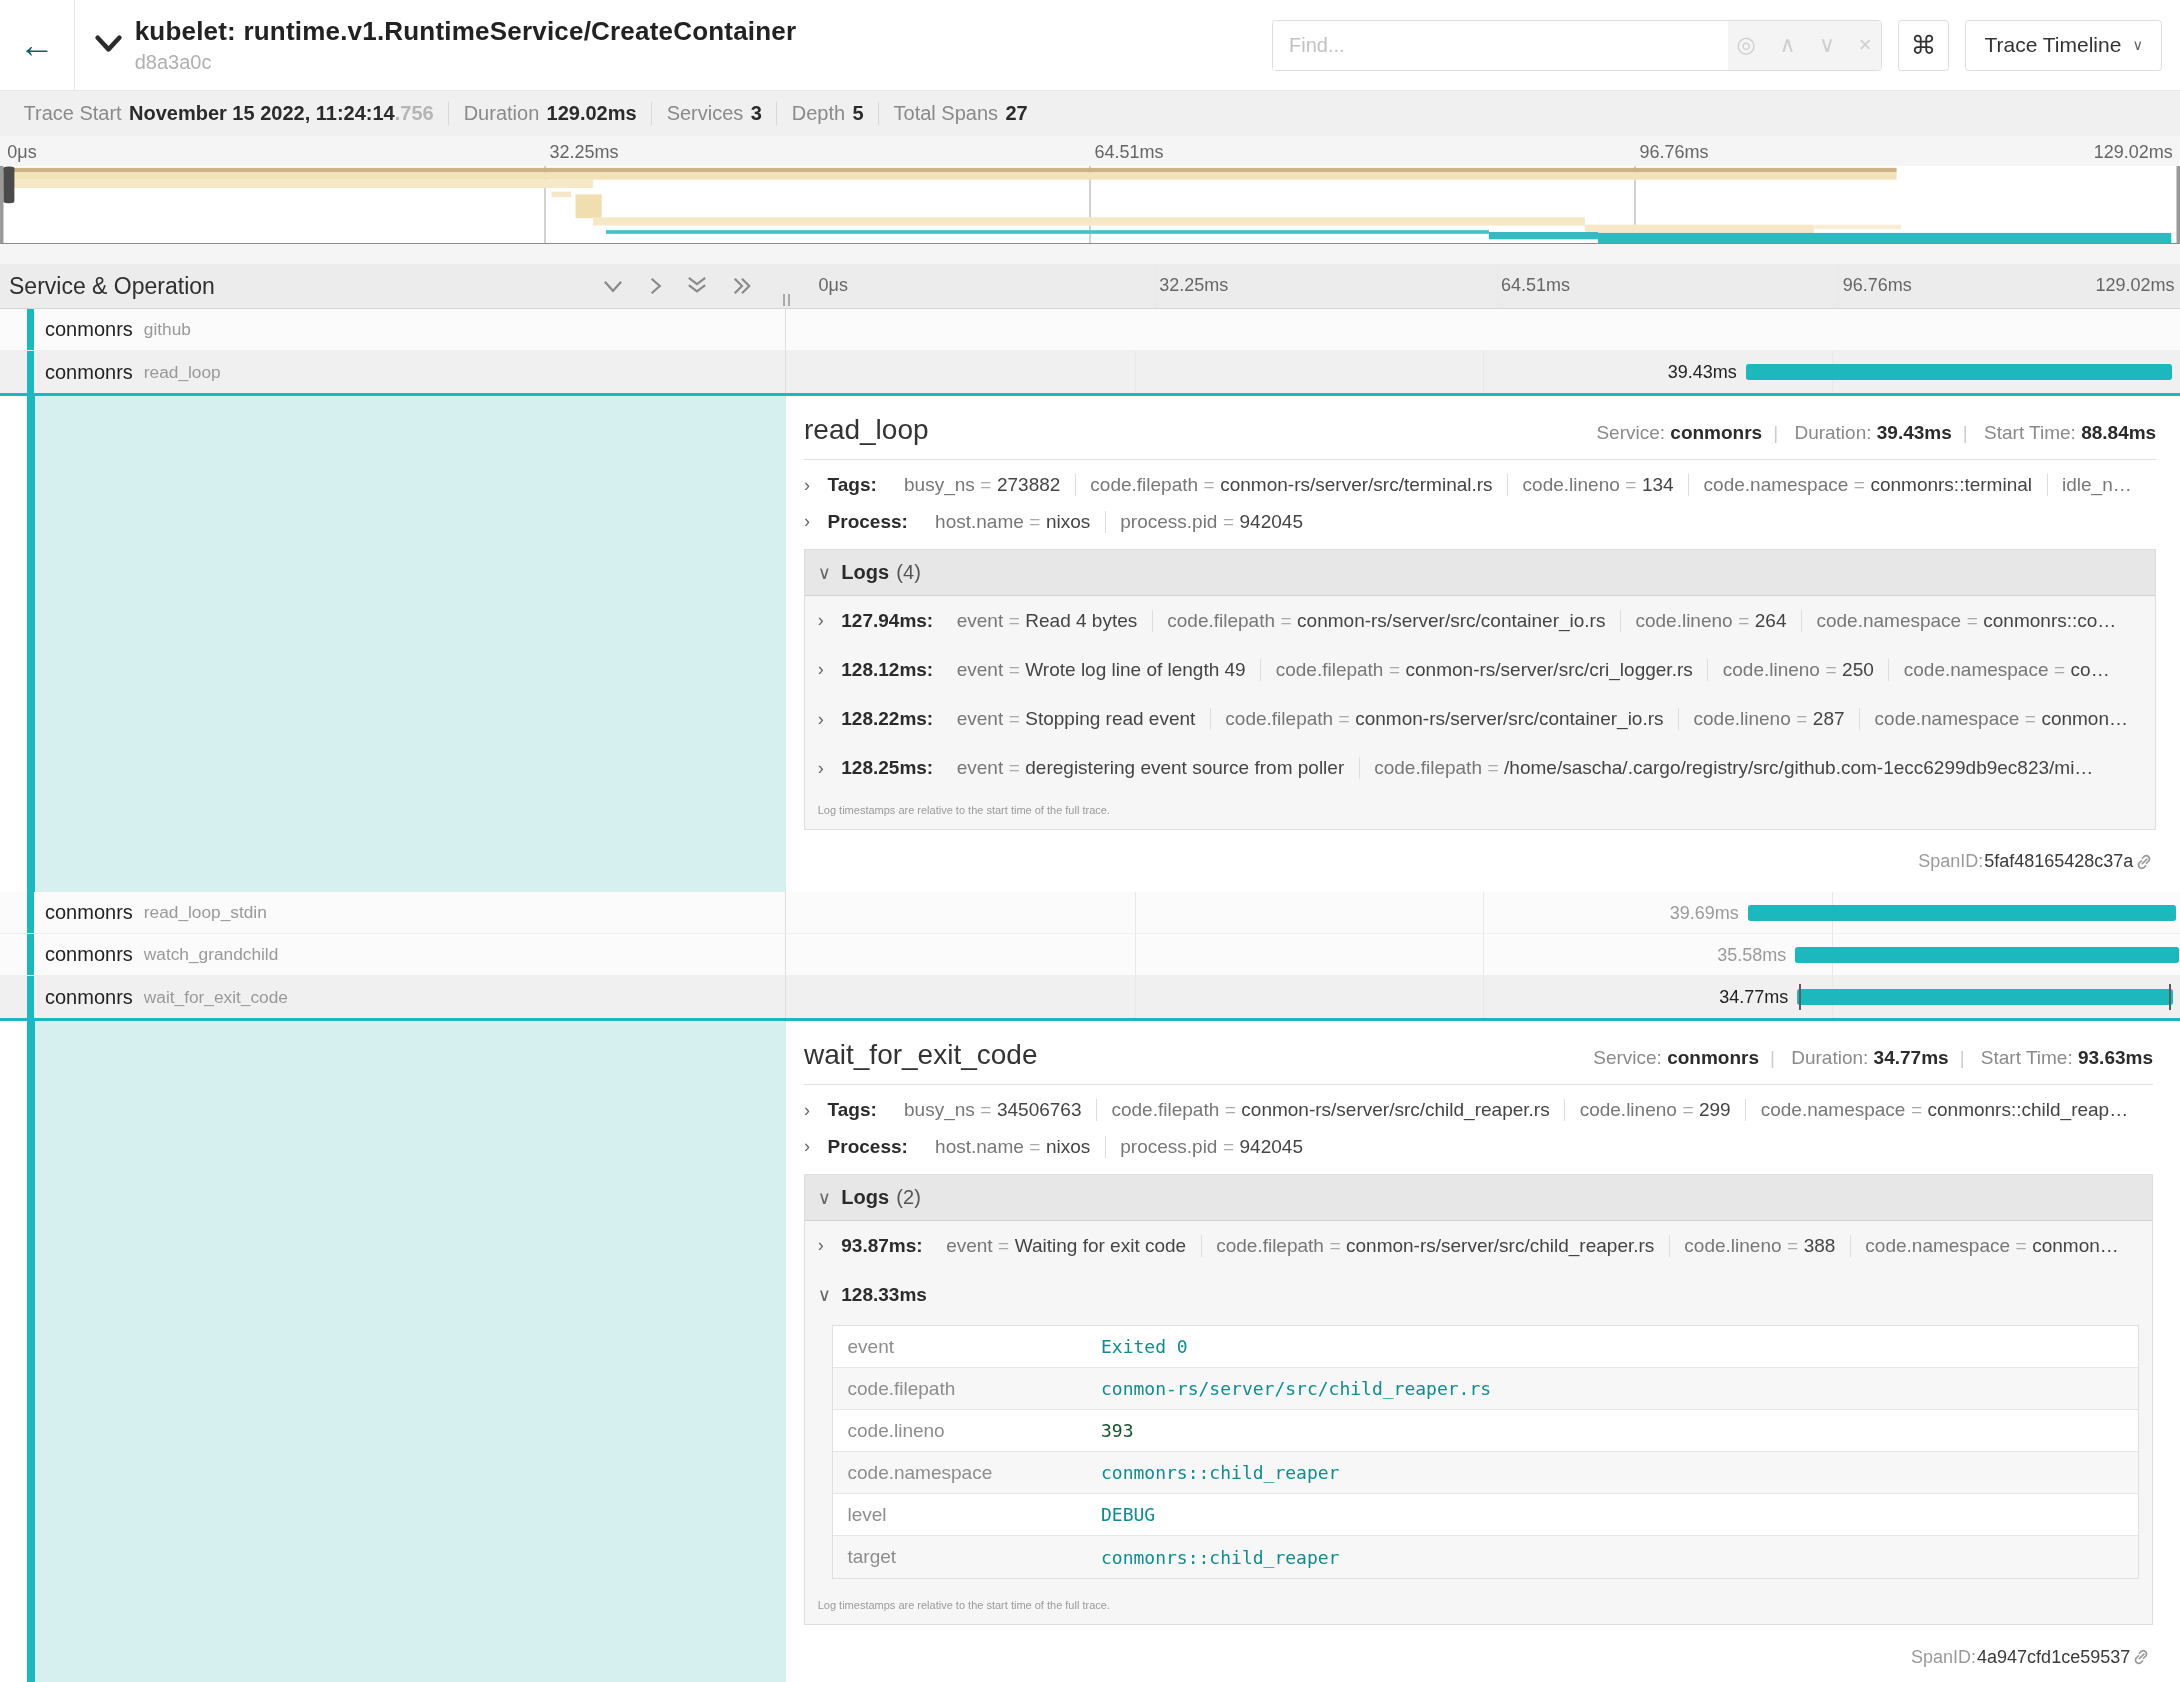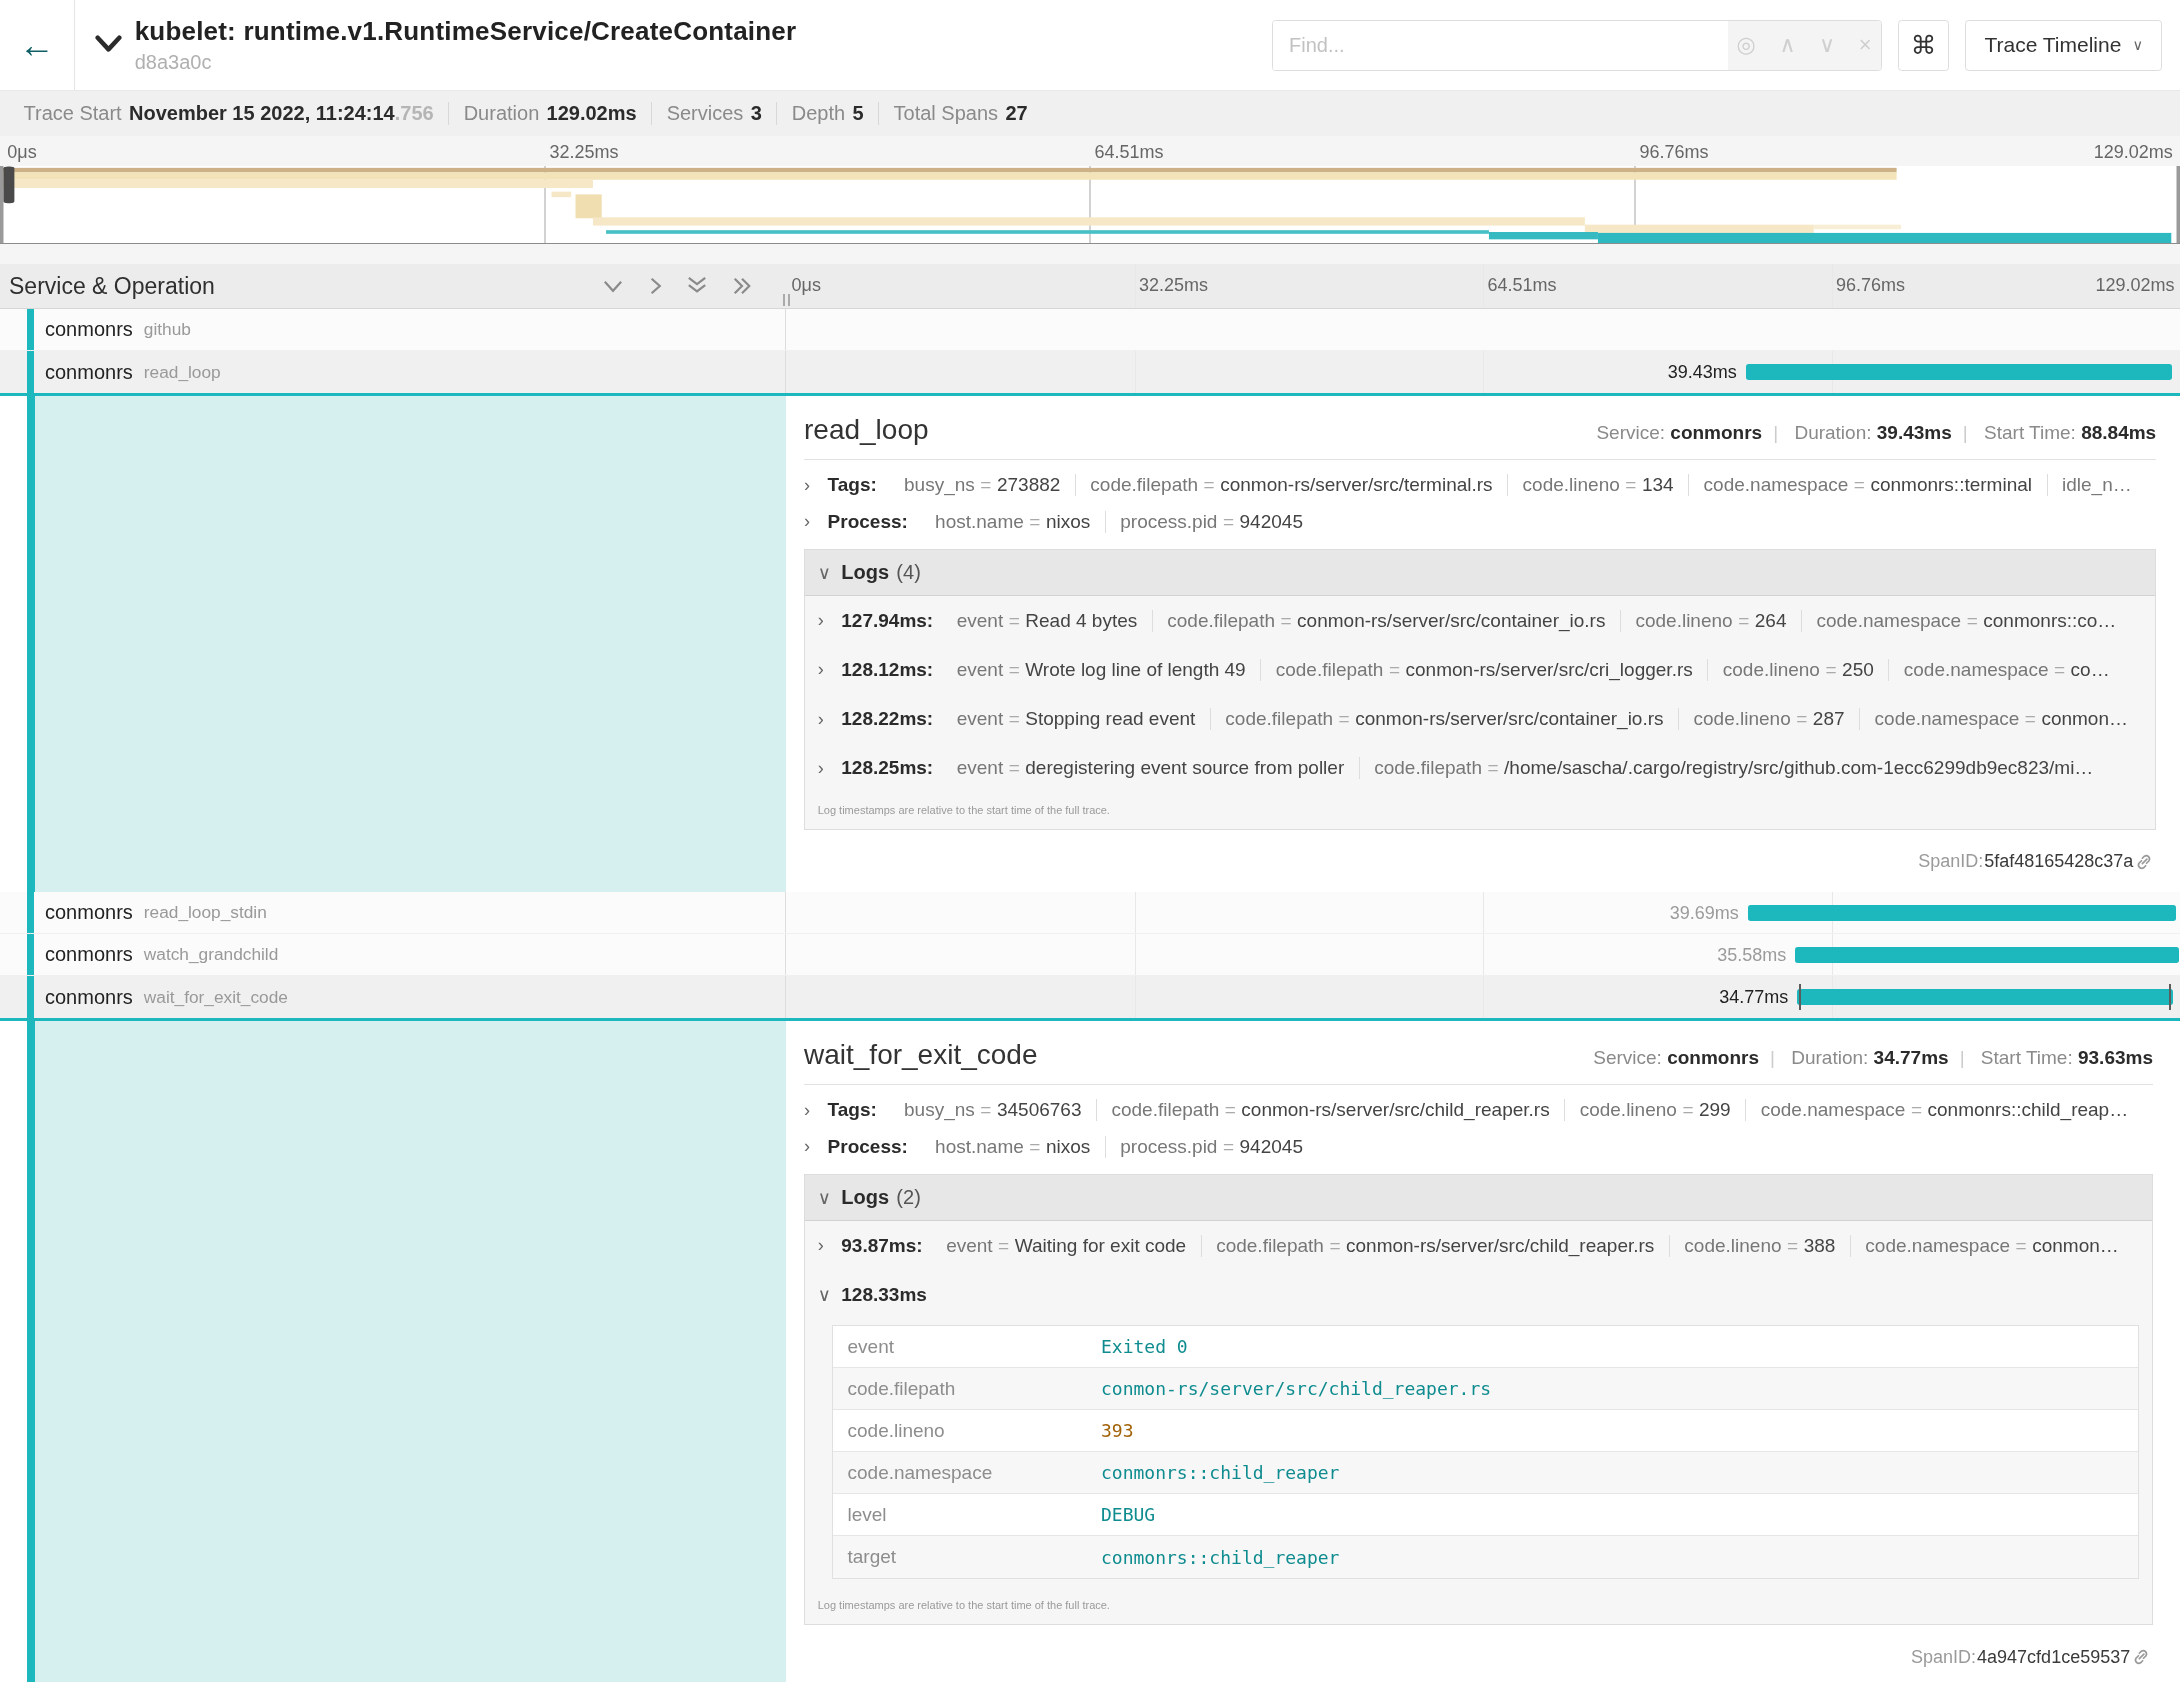--- a/index.html
+++ b/index.html
@@ -36,21 +36,21 @@
   
   .mini-labels { height:30px; position:relative; font-size:18px; color:#666; background:#f5f5f5; }
   .mini-labels span { position:absolute; bottom:2.7px; }
   .ml-0 { left:7.3px; } .ml-1 { left:calc(25% + 4.5px); } .ml-2 { left:calc(50% + 4.5px); }
   .ml-3 { left:calc(75% + 4.5px); } .ml-4 { right:7.3px; }
   .minimap { height:78px; background:#fff; border-bottom:0.9px solid #8c8c8c; position:relative; }
   .minimap svg { position:absolute; inset:0; width:100%; height:100%; }
   .gap-strip { height:20px; background:#f5f5f5; }
 
   
-  .col-head { height:45px; background:#ececec; border-bottom:0.9px solid #d6d6d6; display:flex; }
+  .col-head { height:45px; background:#ececec; border-bottom:0.9px solid #d6d6d6; display:flex;gap:27px; }
   .ch-left { width:786px; display:flex; align-items:center; padding:0 9px; position:relative; }
   .ch-title { font-size:23px; color:#2f2f2f; }
   .ch-icons { margin-left:auto; display:flex; align-items:center; gap:23.6px; padding-right:23.6px; }
   .ch-icons svg { display:block; }
   .drag-handle { position:absolute; right:-3.6px; bottom:1.8px; display:flex; gap:2.7px; }
   .drag-handle i { display:block; width:1.8px; height:12.7px; background:#aaa; }
   .ch-right { flex:1; position:relative; font-size:18px; color:#666; }
   .ch-right span { position:absolute; top:11px; }
   .ct-0 { left:5.5px; } .ct-1 { left:calc(25% + 4.5px); } .ct-2 { left:calc(50% + 4.5px); }
   .ct-3 { left:calc(75% + 4.5px); } .ct-4 { right:5.5px; }
@@ -97,21 +97,21 @@
   .logs-head b { color:#2b2b2b; } .logs-count { color:#555; margin-left:7.3px; font-weight:400; }
   .log-row { padding:13.6px 12.7px; font-size:19px; display:flex; align-items:center; white-space:nowrap; overflow:hidden; }
   .log-ts { font-weight:700; color:#2b2b2b; margin-right:9px; }
   .logs-footer { color:#9a9a9a; font-size:11px; padding:11px 12.7px 12.7px; }
   .kv-table { background:#fff; border:0.9px solid #e0e0e0; margin:5.5px 12.7px 9px 27px; }
   .kvt-row { display:flex; border-bottom:0.9px solid #e6e6e6; min-height:42px; align-items:center; }
   .kvt-row:last-child { border-bottom:none; }
   .kvt-row:nth-child(even) { background:#f7f7f7; }
   .kvt-key { width:268px; padding-left:14.5px; font-size:19px; color:#8d8d8d; }
   .kvt-val { font-family:"DejaVu Sans Mono", monospace; font-size:18px; color:#0e8c8f; }
-  .kvt-val.num { color:#a16207; }
+  .kvt-val.num { color:#14532d; }
   .spanid { text-align:right; font-size:18px; color:#9a9a9a; padding:9px 1.8px 11px; display:flex; justify-content:flex-end; align-items:center; gap:1px; }
   .spanid b { color:#3a3a3a; font-weight:400; }
 </style>
 </head>
 <body>
 
 <div class="header">
   <div class="back-box">
     <span class="back-ic">←</span>
   </div>

